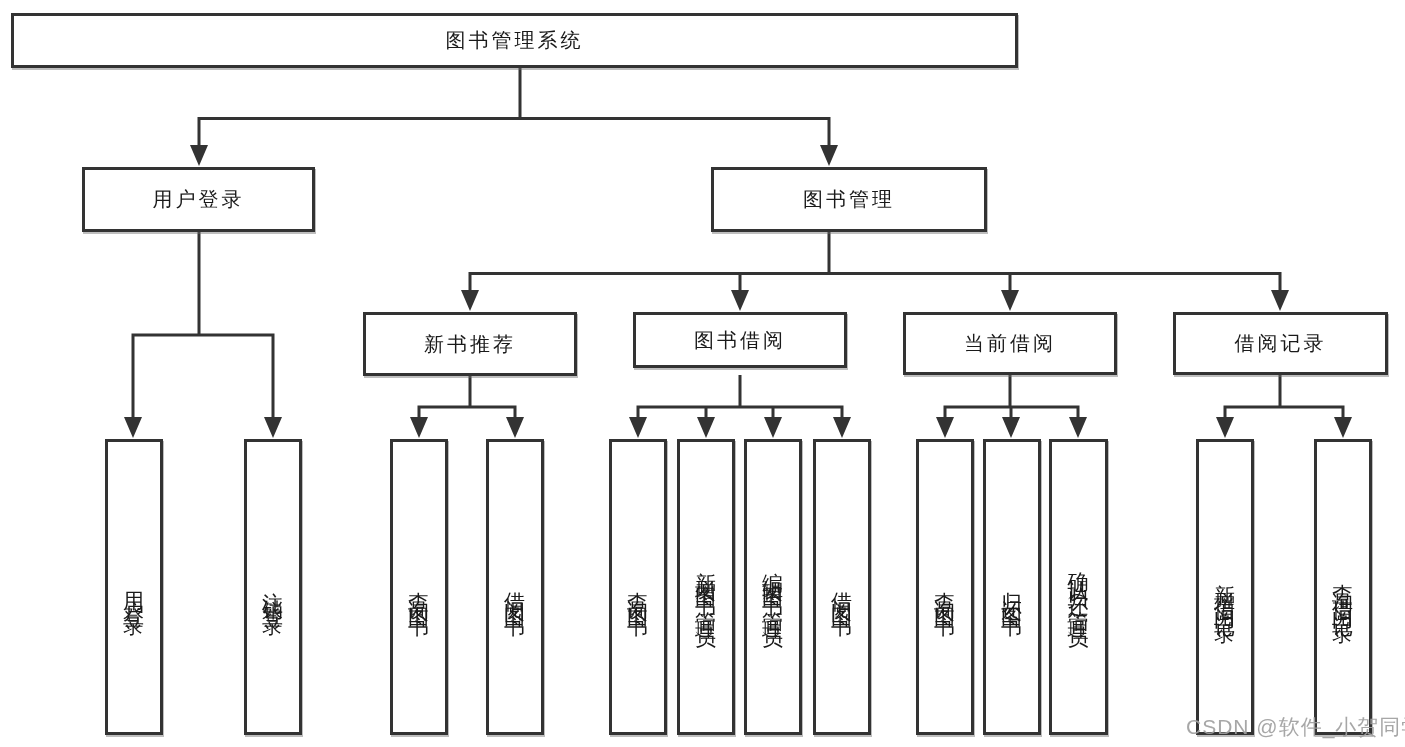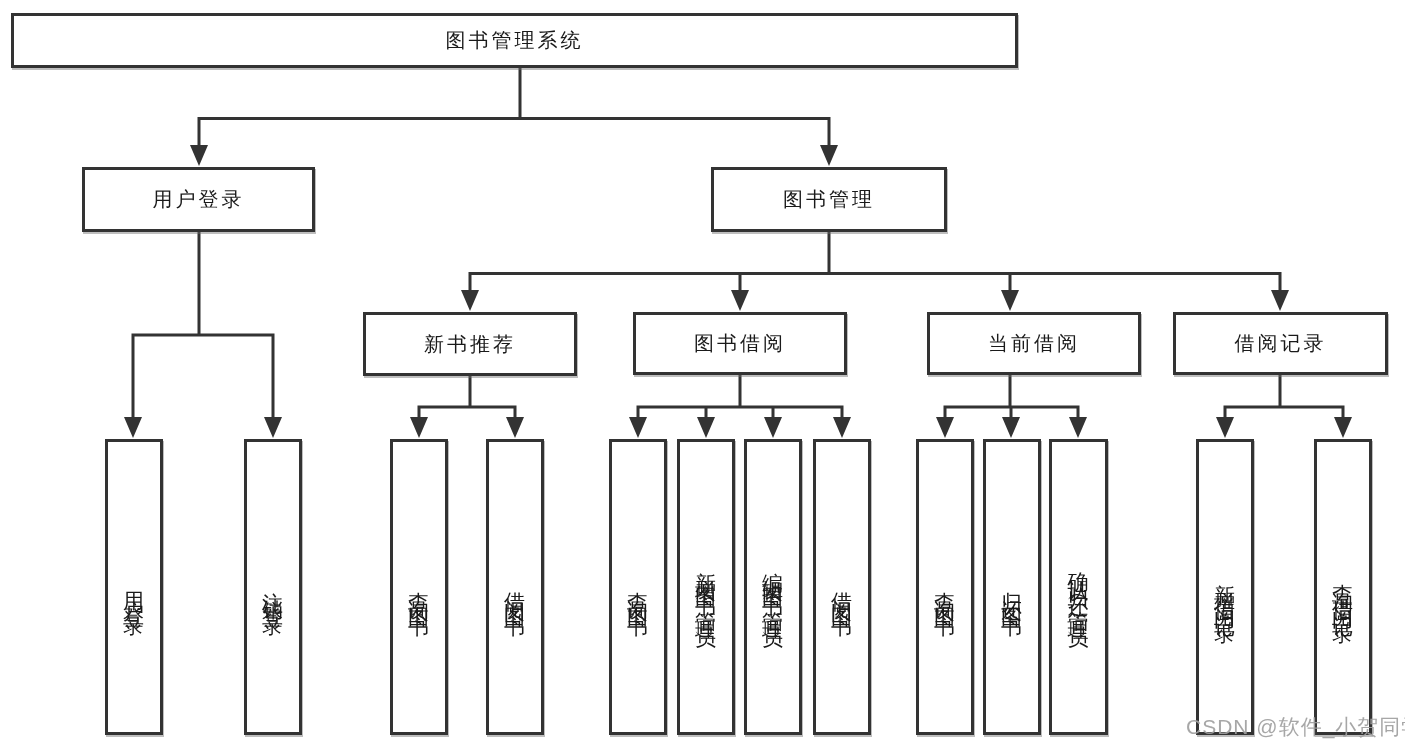--- a/index.html
+++ b/index.html
@@ -136,31 +136,31 @@
       M1334 417 H1352 L1343 438 Z"></path>
   </svg>
 
   <div class="hnode" style="left:11px; top:13px; width:1007px; height:55px;">
     <span>图书管理系统</span>
   </div>
 
   <div class="hnode" style="left:82px; top:167px; width:233px; height:65px;">
     <span>用户登录</span>
   </div>
-  <div class="hnode" style="left:711px; top:167px; width:236px; height:65px;">
+  <div class="hnode" style="left:711px; top:167px; width:276px; height:65px;">
     <span>图书管理</span>
   </div>
 
   <div class="hnode" style="left:363px; top:312px; width:214px; height:64px;">
     <span>新书推荐</span>
   </div>
-  <div class="hnode" style="left:633px; top:312px; width:214px; height:63px;justify-content:center;">
+  <div class="hnode" style="left:633px; top:312px; width:214px; height:56px;justify-content:center;">
     <span>图书借阅</span>
   </div>
-  <div class="hnode" style="left:903px; top:312px; width:214px; height:63px;margin-left:24px;">
+  <div class="hnode" style="left:903px; top:312px; width:214px; height:63px;">
     <span>当前借阅</span>
   </div>
   <div class="hnode" style="left:1173px; top:312px; width:215px; height:63px;">
     <span>借阅记录</span>
   </div>
 
   <div class="leaf" style="left:105px;">
     <span>用户登录</span>
   </div>
   <div class="leaf" style="left:244px;">

